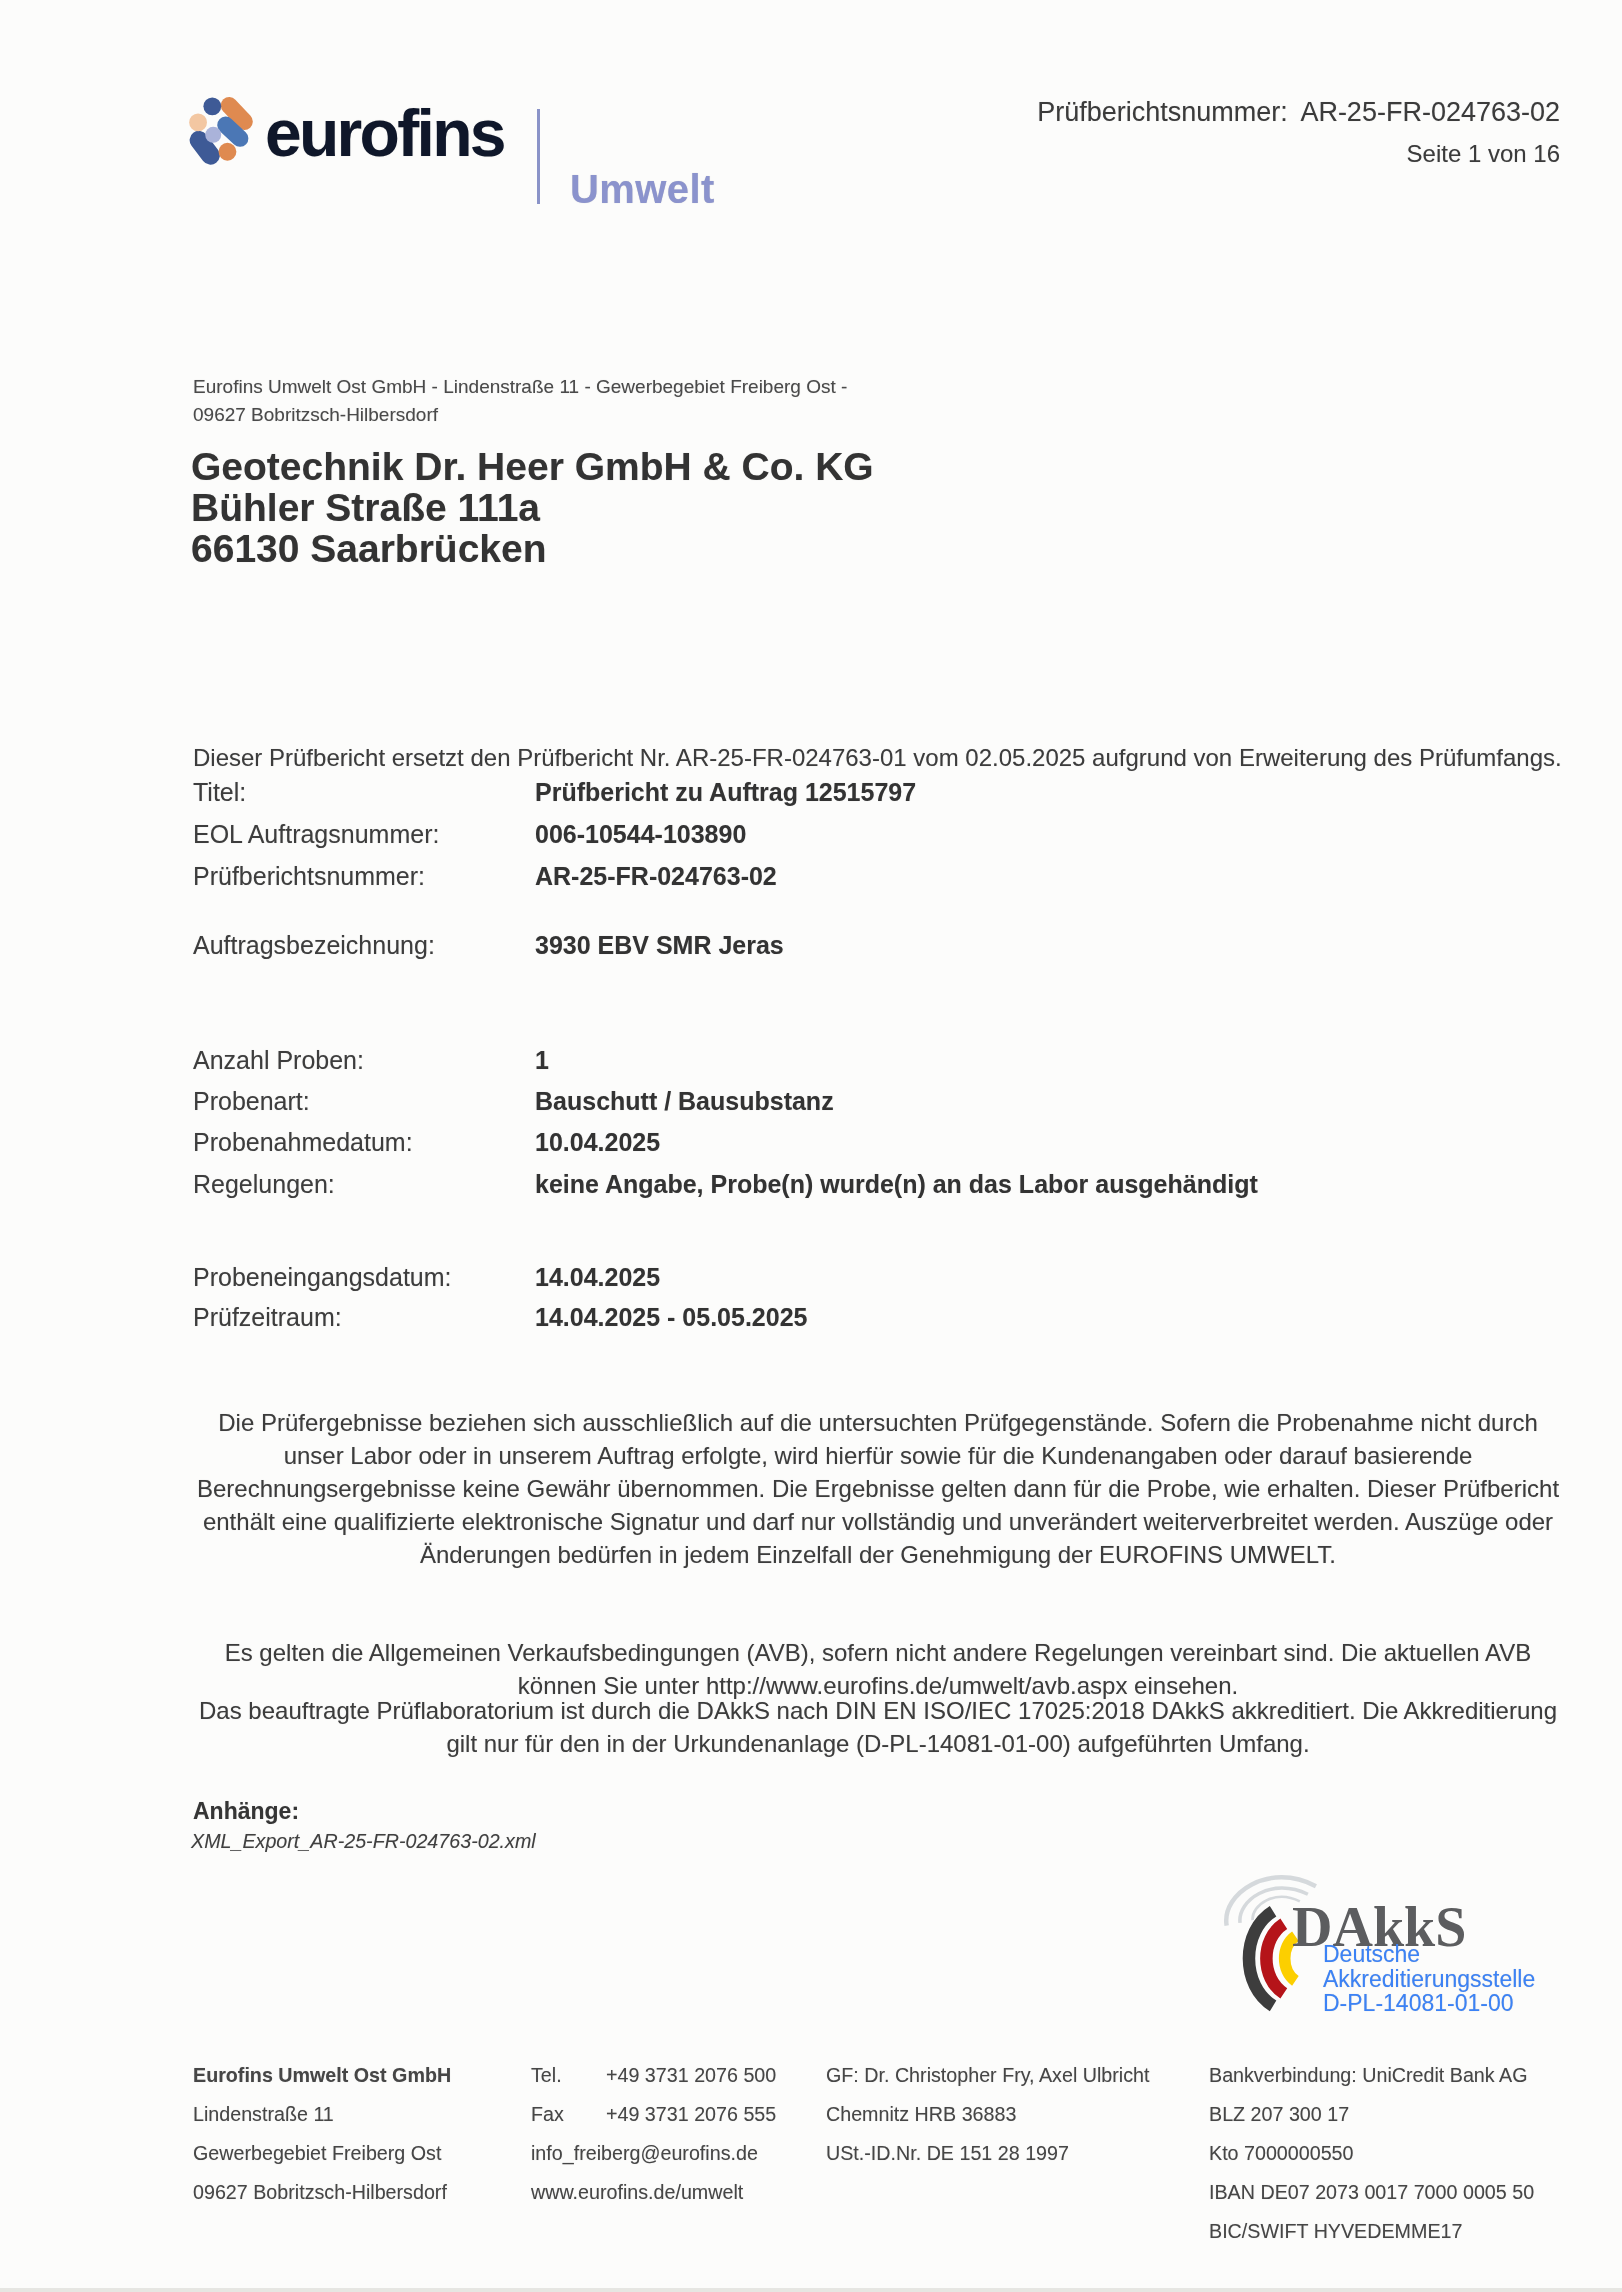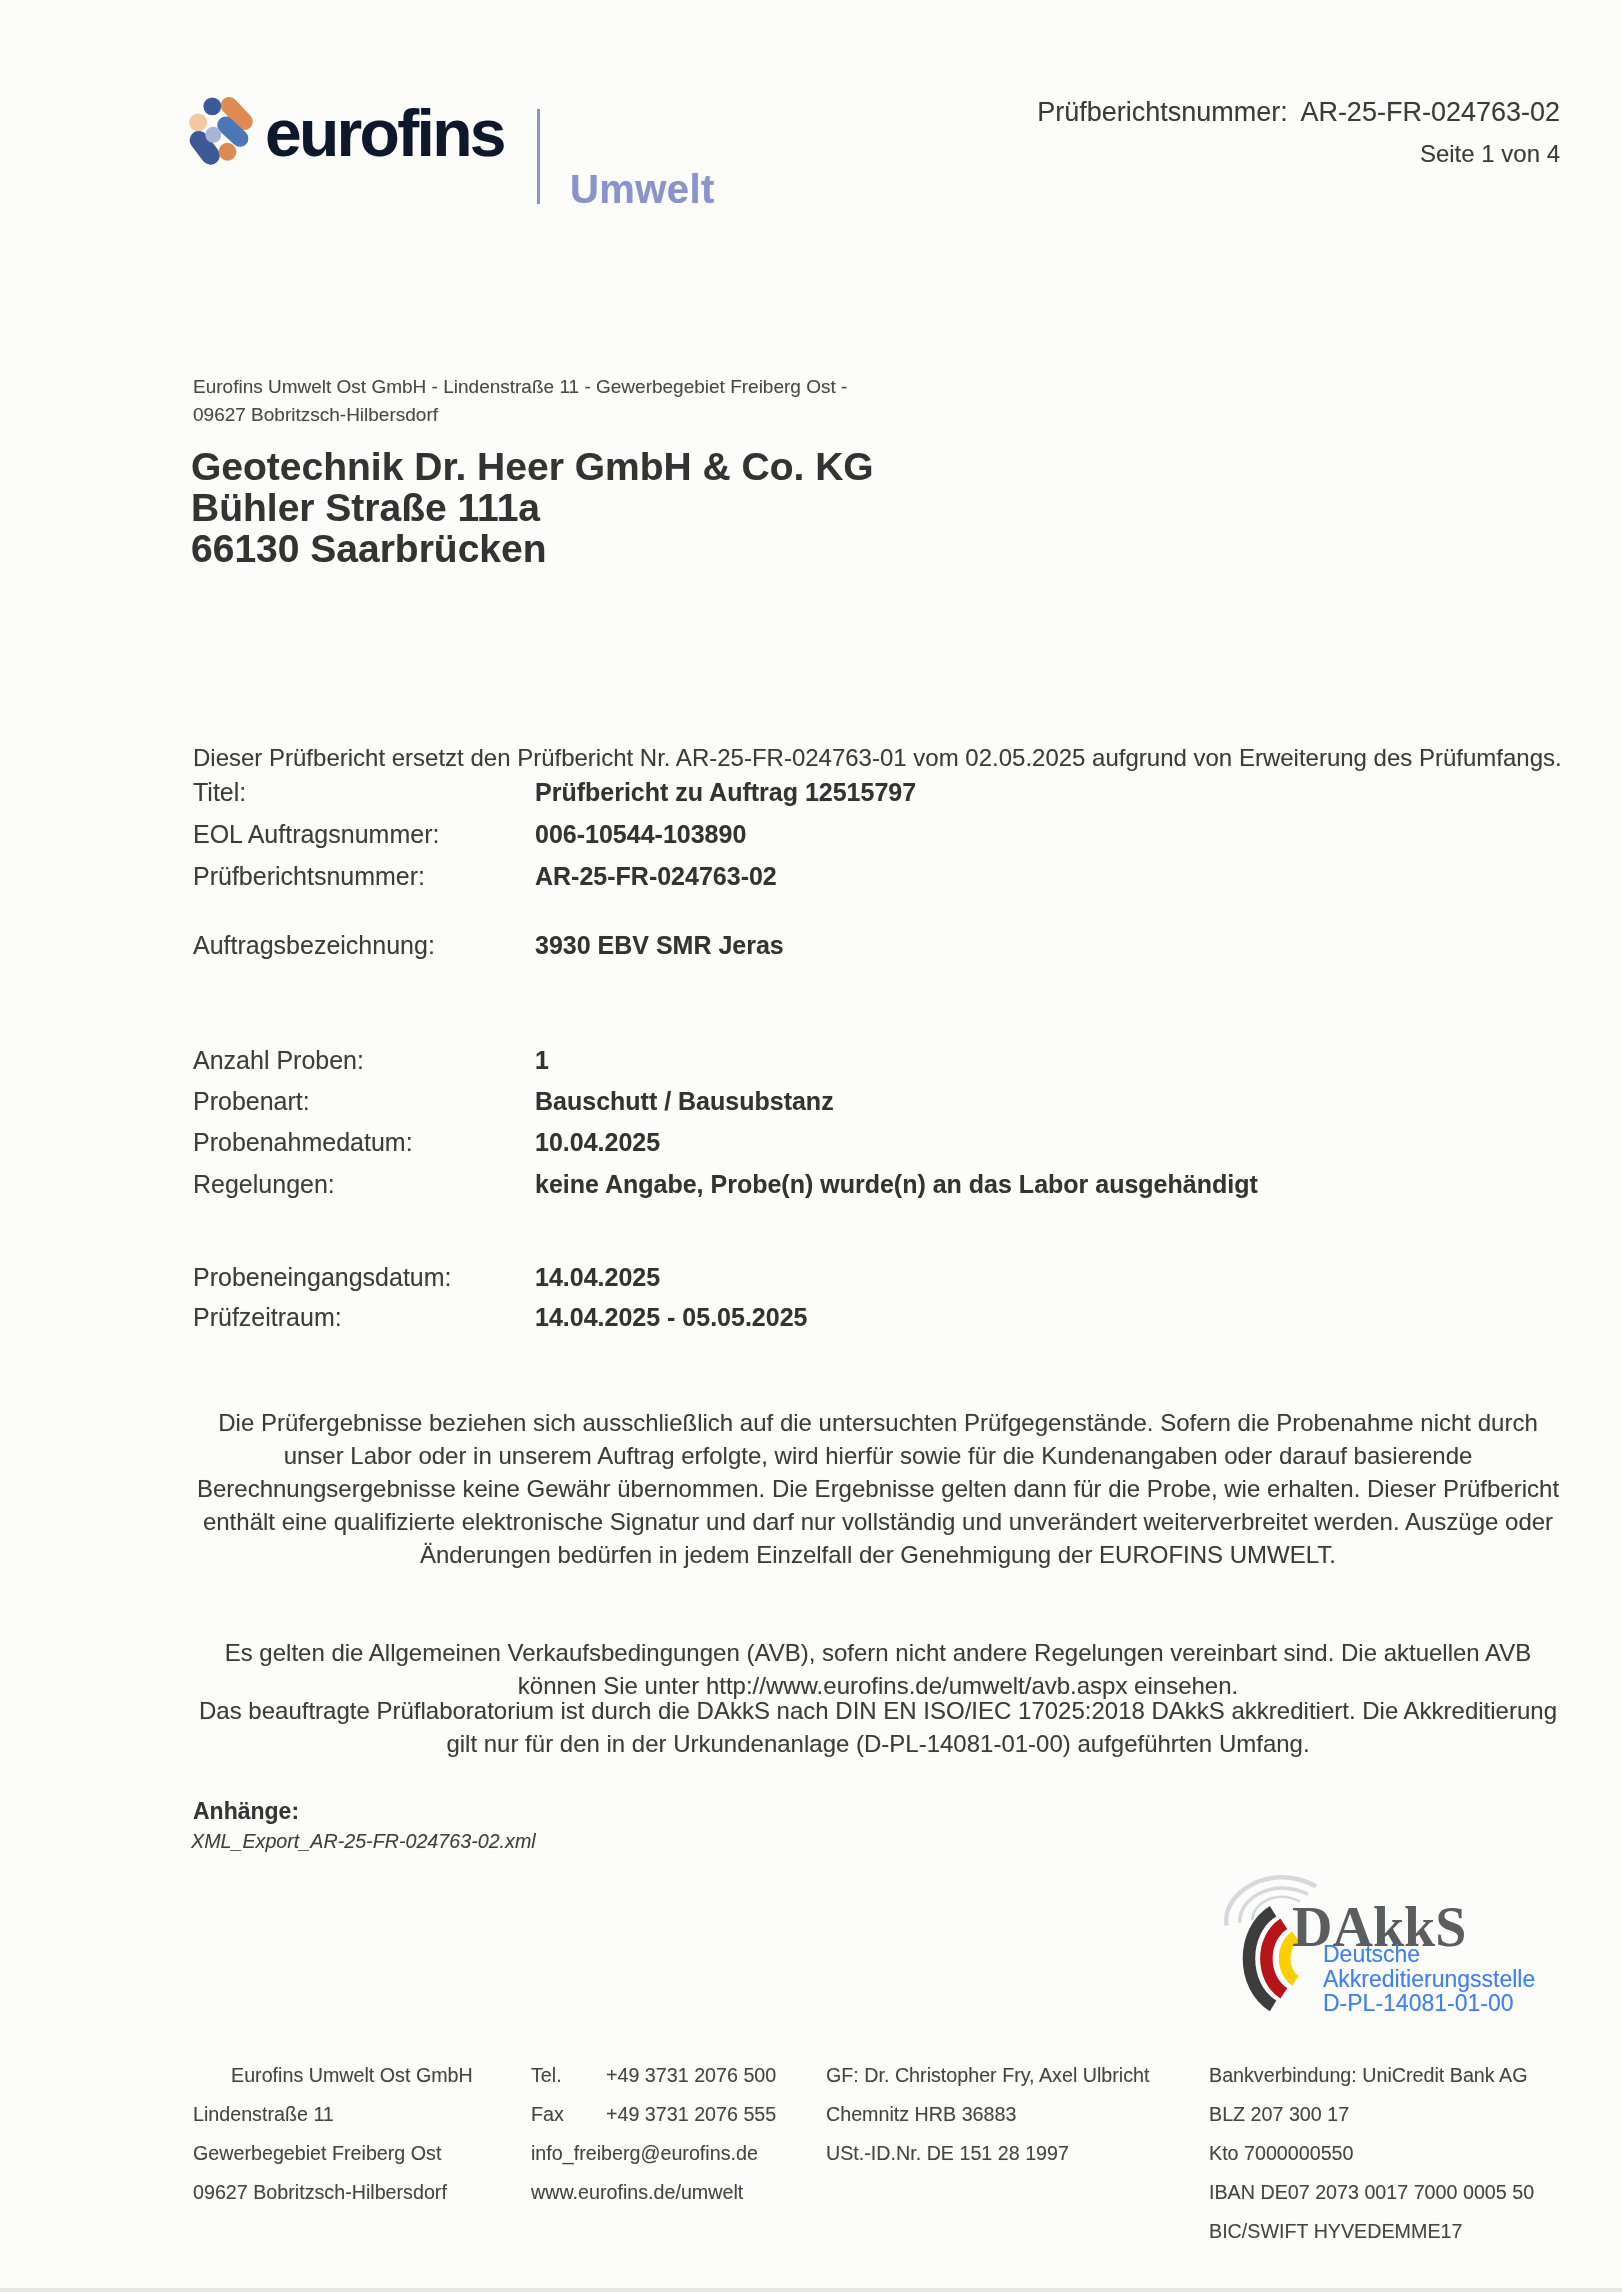--- a/index.html
+++ b/index.html
@@ -57,21 +57,21 @@
     font-family:"Liberation Serif", serif;font-weight:bold;
     font-size:56px;line-height:1;color:#5c5d5f;text-shadow:none;
   }
   .dakks-sub{position:absolute;left:116px;top:79px;font-size:23px;line-height:24.6px;color:#3b82f6;}
   
   .fcol{position:absolute;top:2056px;font-size:19.7px;line-height:39px;color:#464646;white-space:nowrap;}
   .fcol.c1{left:193px;}
   .fcol.c2{left:531px;}
   .fcol.c3{left:826px;}
   .fcol.c4{left:1209px;}
-  .fcol .bold{font-weight:normal;margin-left:38px;}
+  .fcol .bold{font-weight:bold;}
   .fcol .tlabel{display:inline-block;width:75px;}
   .scan-edge-bottom{position:absolute;left:0;bottom:0;width:100%;height:5.4px;background:#e6e6e2;}
 </style>
 </head>
 <body>
 
 <div class="page">
 
   <svg class="dots-icon" width="70" height="73" viewBox="0 0 78 82" aria-hidden="true">
     <line x1="46" y1="14" x2="63" y2="32" stroke="#df8a50" stroke-width="19" stroke-linecap="round"></line>
@@ -83,21 +83,21 @@
     <circle cx="44" cy="66" r="10" fill="#df8a50"></circle>
   </svg>
   <div class="eurofins-wordmark">eurofins</div>
   <div class="logo-divider"></div>
   <div class="division-label">Umwelt</div>
 
   <div class="hdr-right">
     <div class="report-line">
       <span>Prüfberichtsnummer:</span><span class="val">AR-25-FR-024763-02</span>
     </div>
-    <div class="page-info">Seite 1 von 4</div>
+    <div class="page-info">Seite 1 von 16</div>
   </div>
 
   <div class="sender-line">
     <div>Eurofins Umwelt Ost GmbH - Lindenstraße 11 - Gewerbegebiet Freiberg Ost -</div>
     <div>09627 Bobritzsch-Hilbersdorf</div>
   </div>
   <div class="recipient">
     <div>Geotechnik Dr. Heer GmbH &amp; Co. KG</div>
     <div>Bühler Straße 111a</div>
     <div>66130 Saarbrücken</div>

